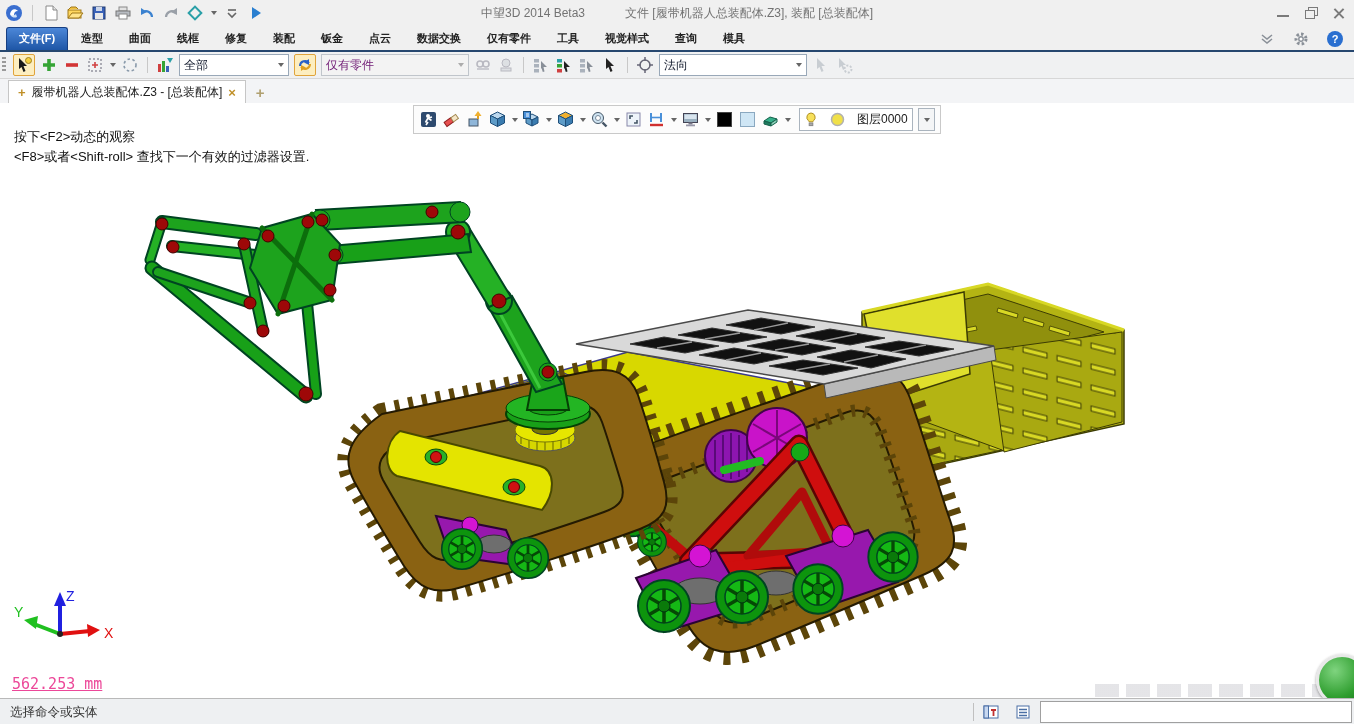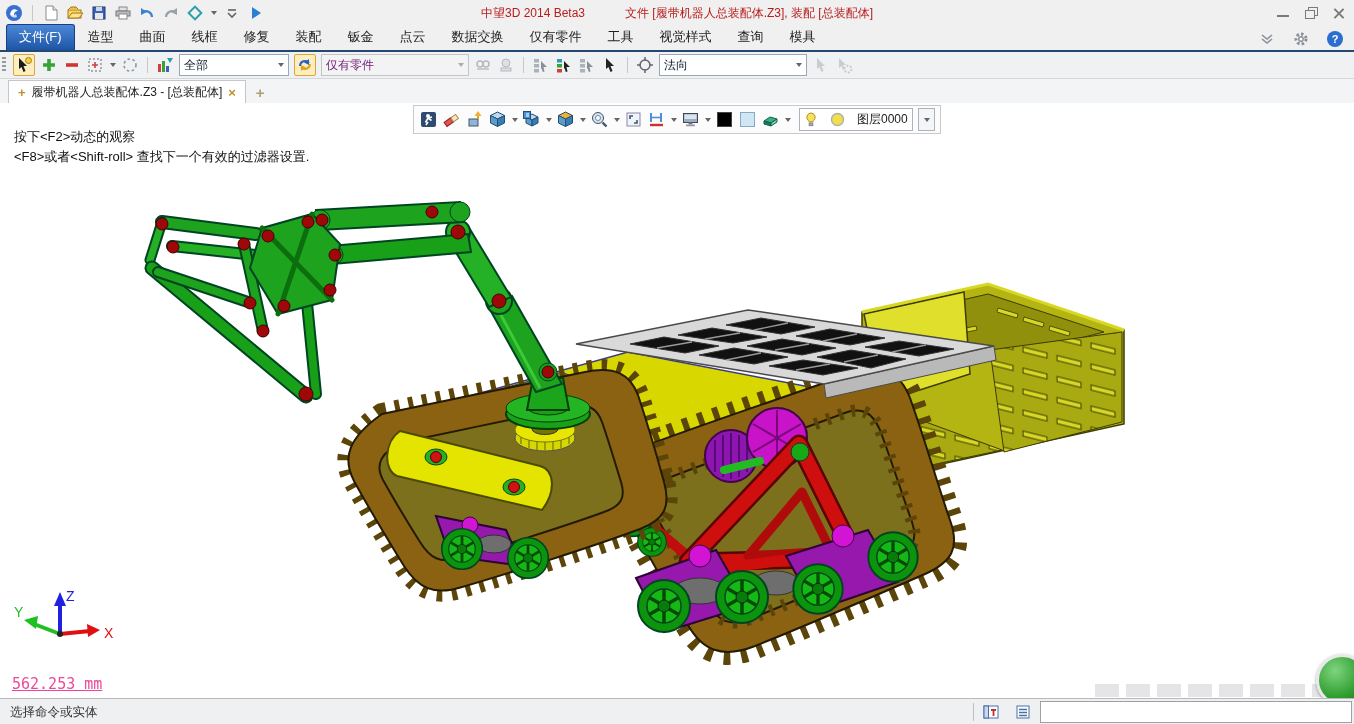--- a/index.html
+++ b/index.html
@@ -8,33 +8,33 @@
   
   .titlebar{position:absolute;left:0;top:0;width:1354px;height:26px;background:#f0f0f0;
     display:flex;align-items:center;border-bottom:1px solid #e3e3e3;}
   .tb-icons{display:flex;align-items:center;gap:6px;padding-left:5px;}
   .ic{width:18px;height:18px;display:inline-block;flex:none;}
   .ic svg{width:100%;height:100%;display:block;}
   .vsep{width:1px;height:16px;background:#c8c8c8;margin:0 3px;}
   .caret{width:0;height:0;border-left:3.5px solid transparent;border-right:3.5px solid transparent;
     border-top:4px solid #666;display:inline-block;margin-left:1px;}
   .tb-title{position:absolute;left:0;right:0;top:0;height:26px;display:flex;align-items:center;
-    justify-content:center;gap:40px;pointer-events:none;color:#b91c1c;}
+    justify-content:center;gap:40px;pointer-events:none;color:#737373;}
   .winbtns{margin-left:auto;display:flex;align-items:center;gap:14px;padding-right:8px;z-index:2;}
   .wb{width:14px;height:12px;position:relative;cursor:default;}
   .wb-min:after{content:"";position:absolute;left:1px;right:1px;bottom:2px;height:2px;background:#7a7a7a;}
   .wb-rest:before{content:"";position:absolute;left:4px;top:0;width:8px;height:7px;border:1.5px solid #7a7a7a;}
   .wb-rest:after{content:"";position:absolute;left:1px;top:3px;width:8px;height:7px;border:1.5px solid #7a7a7a;background:#f0f0f0;}
   .wb-close:before,.wb-close:after{content:"";position:absolute;left:6px;top:0;width:2px;height:13px;background:#7a7a7a;}
   .wb-close:before{transform:rotate(45deg);} .wb-close:after{transform:rotate(-45deg);}
   
   .menubar{position:absolute;left:0;top:26px;width:1354px;height:24px;background:#f0f0f0;
     border-bottom:2px solid #26476f;display:flex;align-items:flex-end;}
   .mtabs{display:flex;align-items:flex-end;padding-left:6px;height:24px;}
-  .mtab{padding:3px 13px 4px;color:#222;font-size:13px;white-space:nowrap;cursor:default;}
+  .mtab{padding:3px 13px 4px;color:#222;font-size:11px;white-space:nowrap;cursor:default;font-weight:bold;}
   .mtab.active{background:linear-gradient(#4c87d8,#1e56a6);color:#fff;border:1px solid #173f82;
     border-bottom:none;border-radius:3px 3px 0 0;padding:3px 12px 4px;}
   .menu-right{margin-left:auto;display:flex;align-items:center;gap:16px;padding:0 10px 2px 0;}
   
   .ribbon{position:absolute;left:0;top:52px;width:1354px;height:26px;background:#f0f1f2;
     border-bottom:1px solid #d7d7d7;display:flex;align-items:center;gap:5px;padding-left:2px;}
   .grip{width:4px;height:16px;background:repeating-linear-gradient(#9a9a9a 0 2px,transparent 2px 4px);margin-right:2px;}
   .hl{background:#fdeec0;border:1px solid #e0a43c;border-radius:2px;padding:1px;}
   .combo{display:inline-flex;align-items:center;justify-content:space-between;background:#fff;
     border:1px solid #99a8b8;height:20px;padding:0 4px;font-size:12px;color:#0f172a;}

